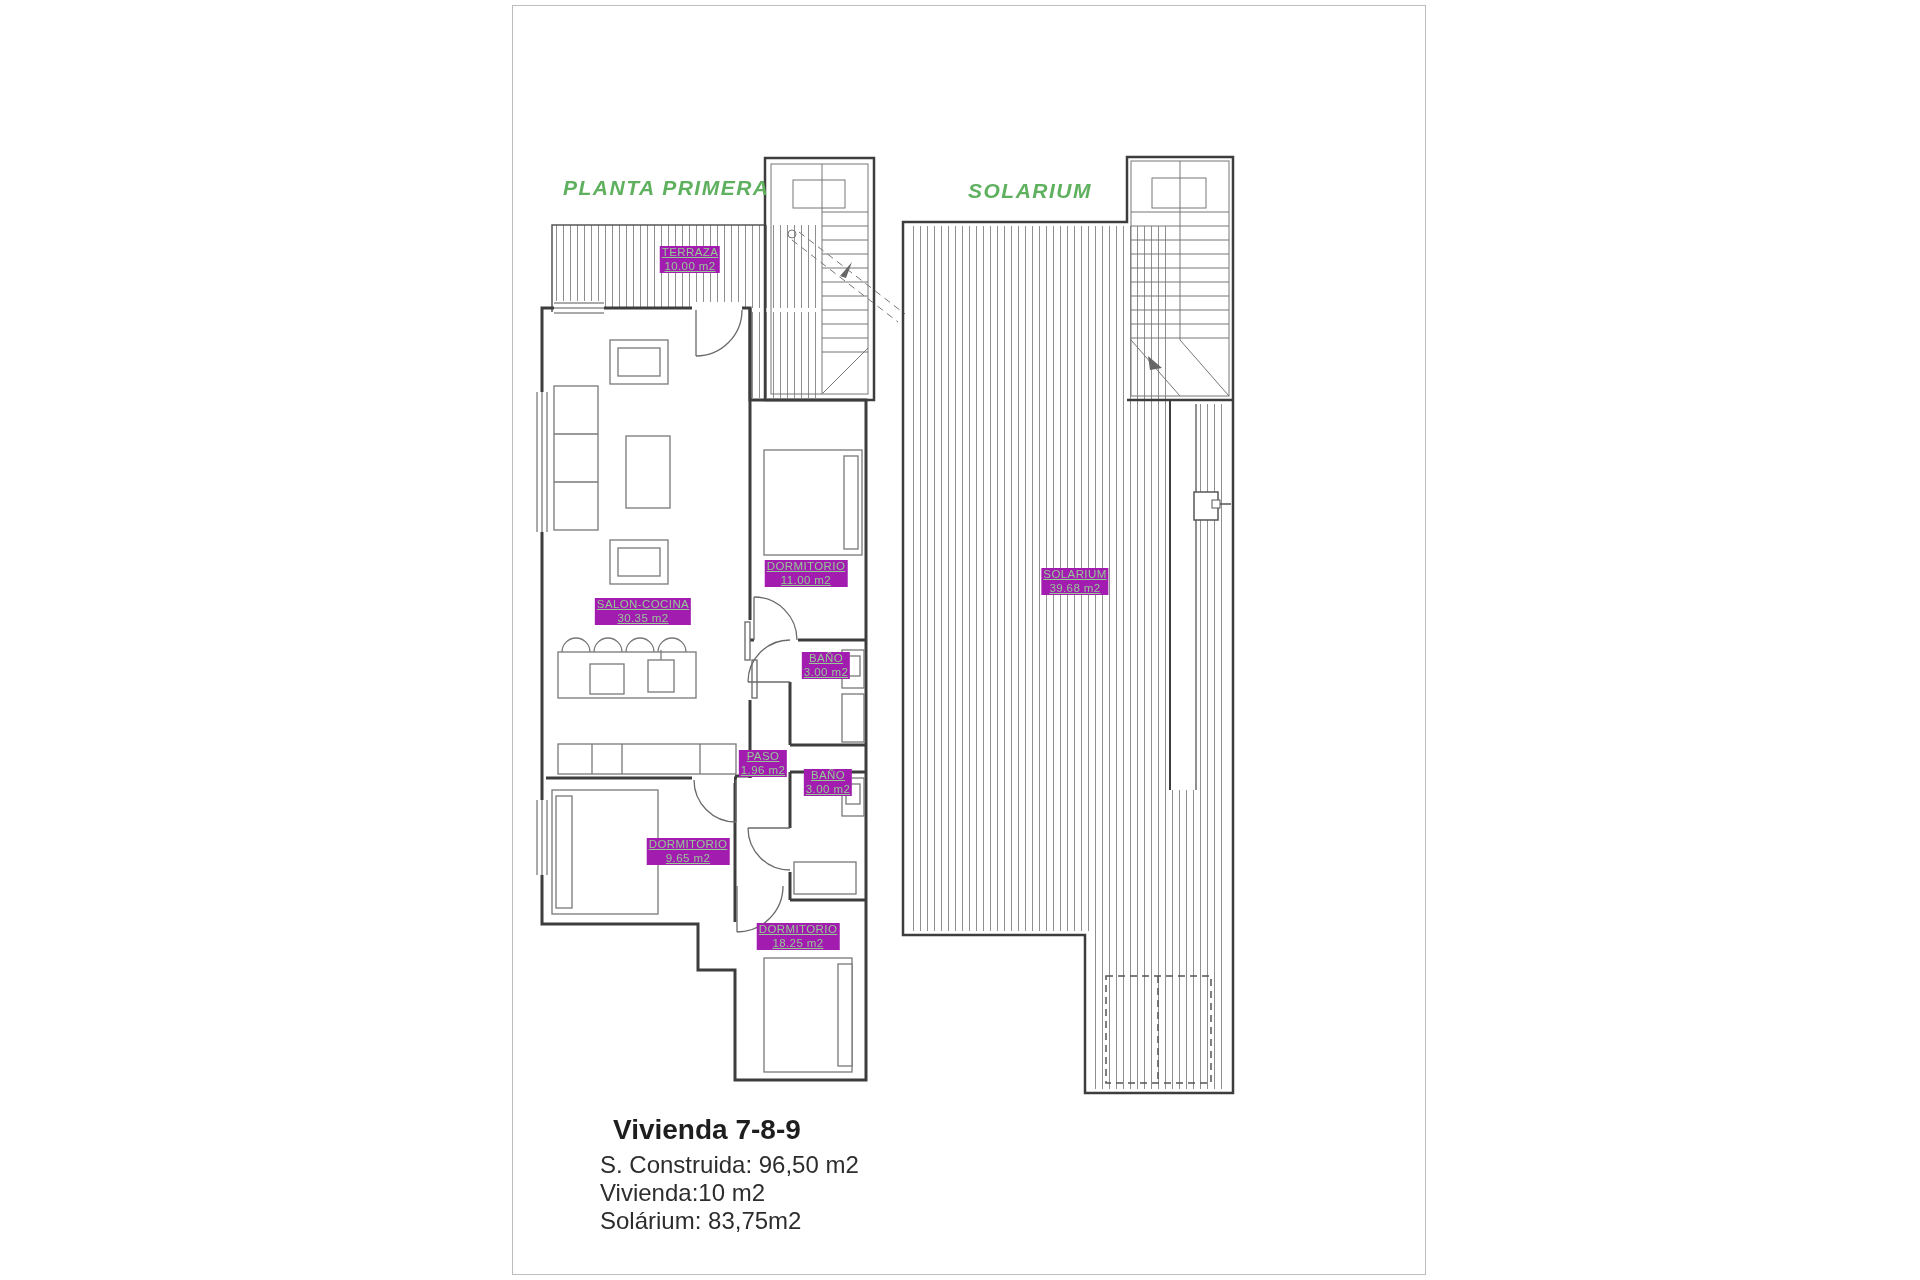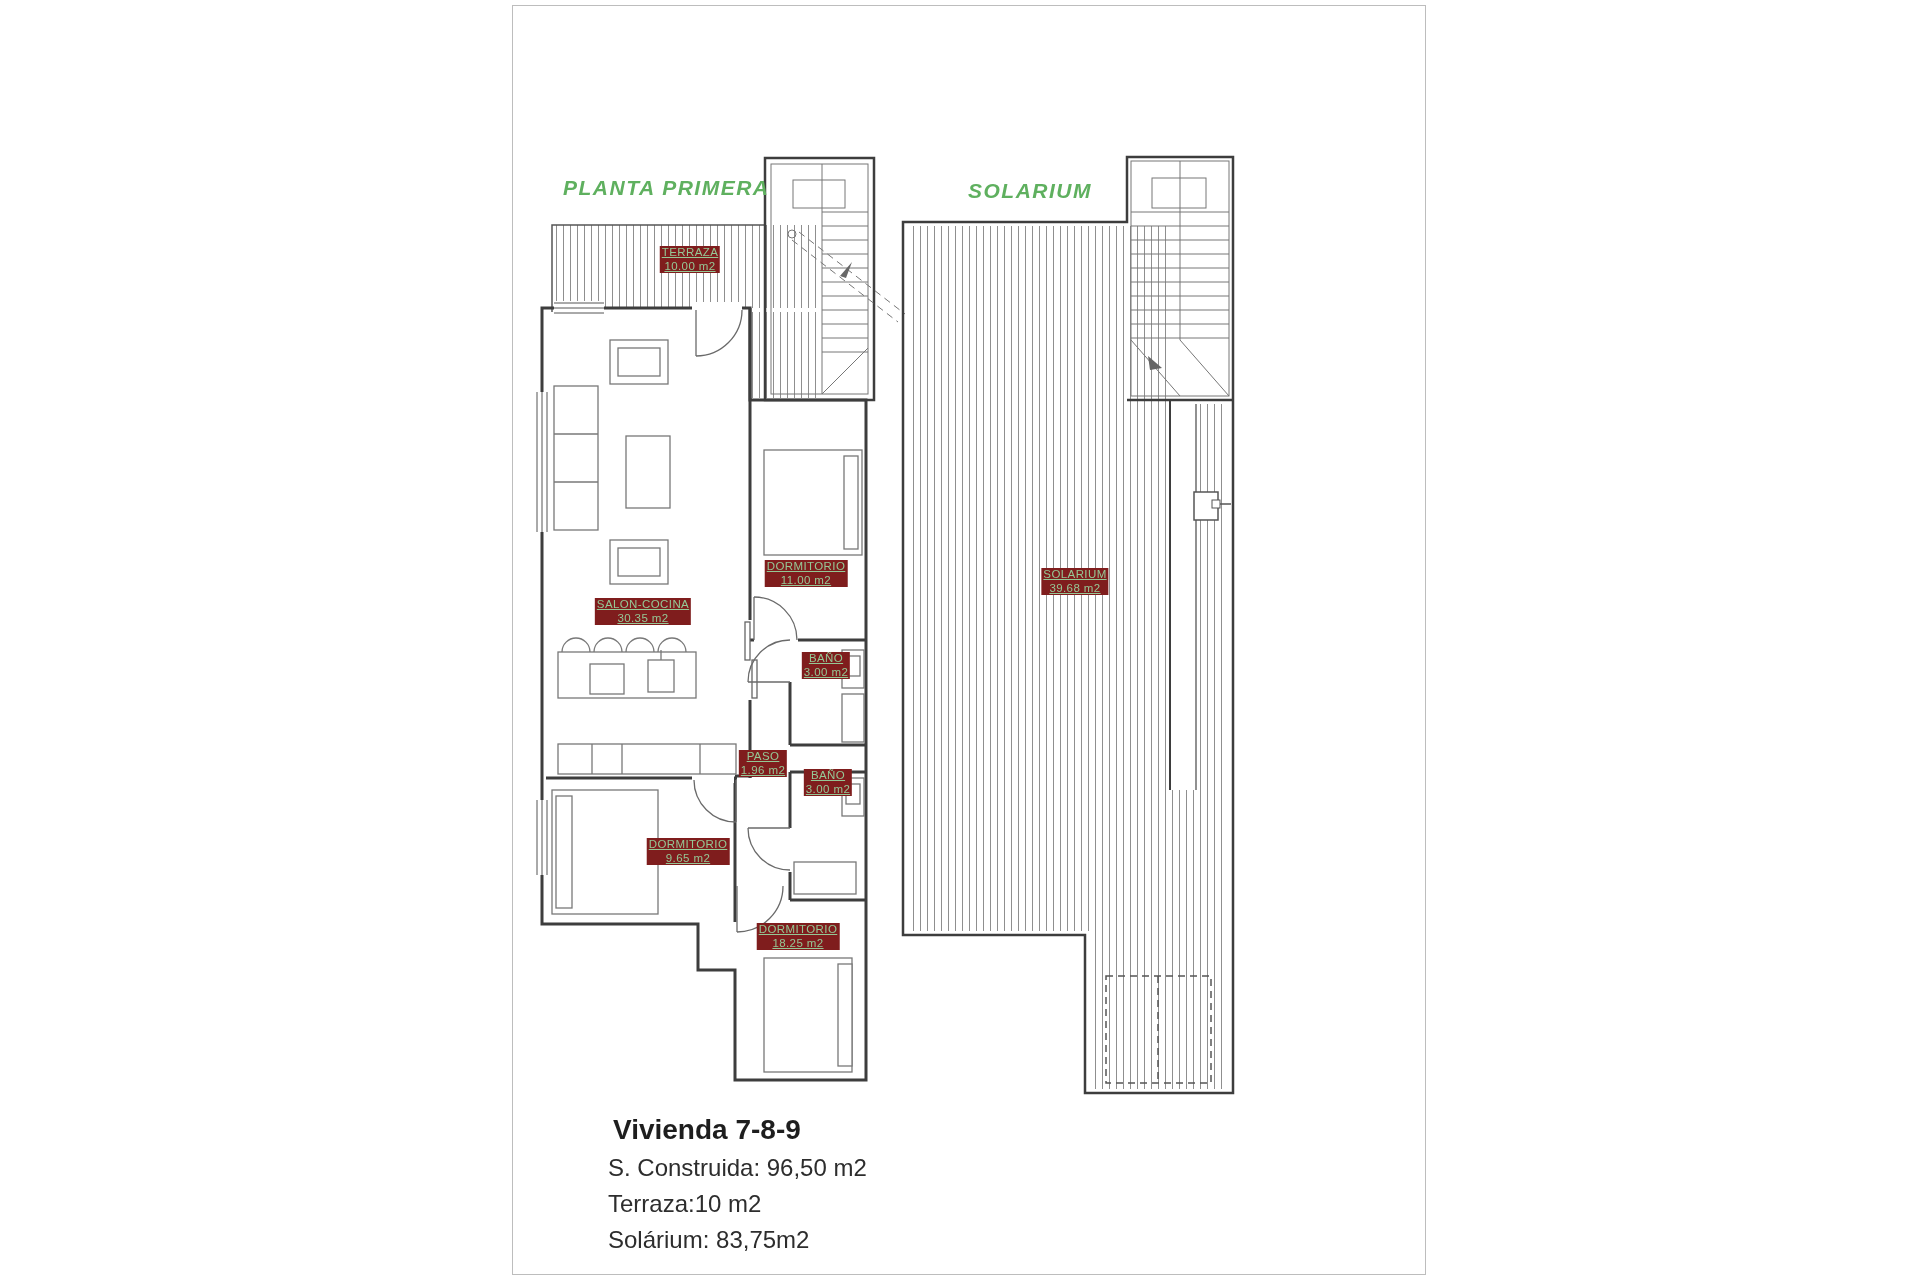--- a/index.html
+++ b/index.html
@@ -6,25 +6,25 @@
     font-family:"Liberation Sans", sans-serif;overflow:hidden;position:relative;}
   #canvas{position:absolute;left:0;top:0;width:1920px;height:1060px;background:#fff;}
   .page{position:absolute;left:512px;top:5px;width:914px;height:1270px;
     background:#fff;border:1px solid #bdbdbd;box-sizing:border-box;}
   svg.plan{position:absolute;left:0;top:0;width:1920px;height:1280px;}
   .plan-title{position:absolute;font-size:21px;font-weight:bold;font-style:italic;
     letter-spacing:1.5px;color:var(--green-title,#5fb05f);white-space:nowrap;}
   .room-label{position:absolute;transform:translateX(-50%);text-align:center;
     font-size:11.5px;line-height:13.5px;letter-spacing:.4px;
     color:var(--green-label,#95c795);white-space:nowrap;}
-  .room-label span{display:block;background:#7f1d1d;padding:0 2px;
+  .room-label span{display:block;background:#a21caf;padding:0 2px;
     text-decoration:underline;}
   .summary{position:absolute;left:600px;top:1114px;color:#2d2d2d;}
   .summary .v-title{font-size:28px;font-weight:bold;color:#1e1e1e;margin:0 0 5px 13px;}
-  .summary .v-line{font-size:24px;line-height:28px;margin:8px;}
+  .summary .v-line{font-size:24px;line-height:28px;margin:0;}
 </style>
 </head>
 <body>
 
 <div id="canvas">
   <div class="page"></div>
 
   <svg class="plan" viewBox="0 0 1920 1280">
     <defs>
       <pattern id="hv" width="7" height="12" patternUnits="userSpaceOnUse">
@@ -234,16 +234,16 @@
     <span>18.25 m2</span>
   </div>
   <div class="room-label" style="left:1075px;top:568px">
     <span>SOLARIUM</span>
     <span>39.68 m2</span>
   </div>
 
   <div class="summary">
     <div class="v-title">Vivienda 7-8-9</div>
     <div class="v-line">S. Construida: 96,50 m2</div>
-    <div class="v-line">Terraza:10 m2</div>
+    <div class="v-line">Vivienda:10 m2</div>
     <div class="v-line">Solárium: 83,75m2</div>
   </div>
 </div>
 
 </body></html>

